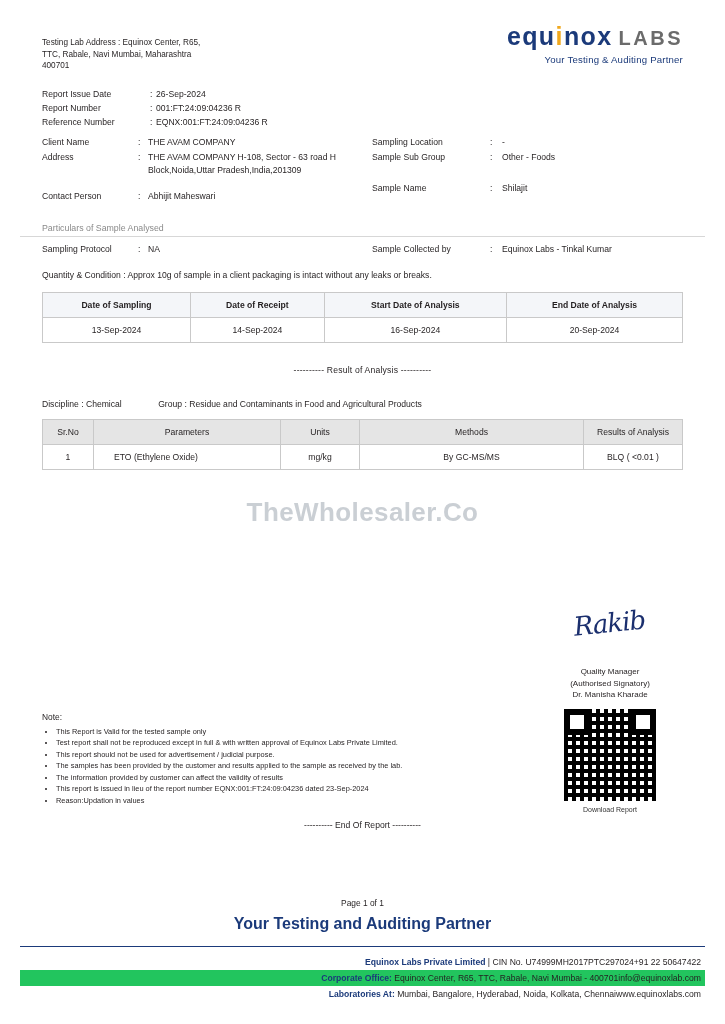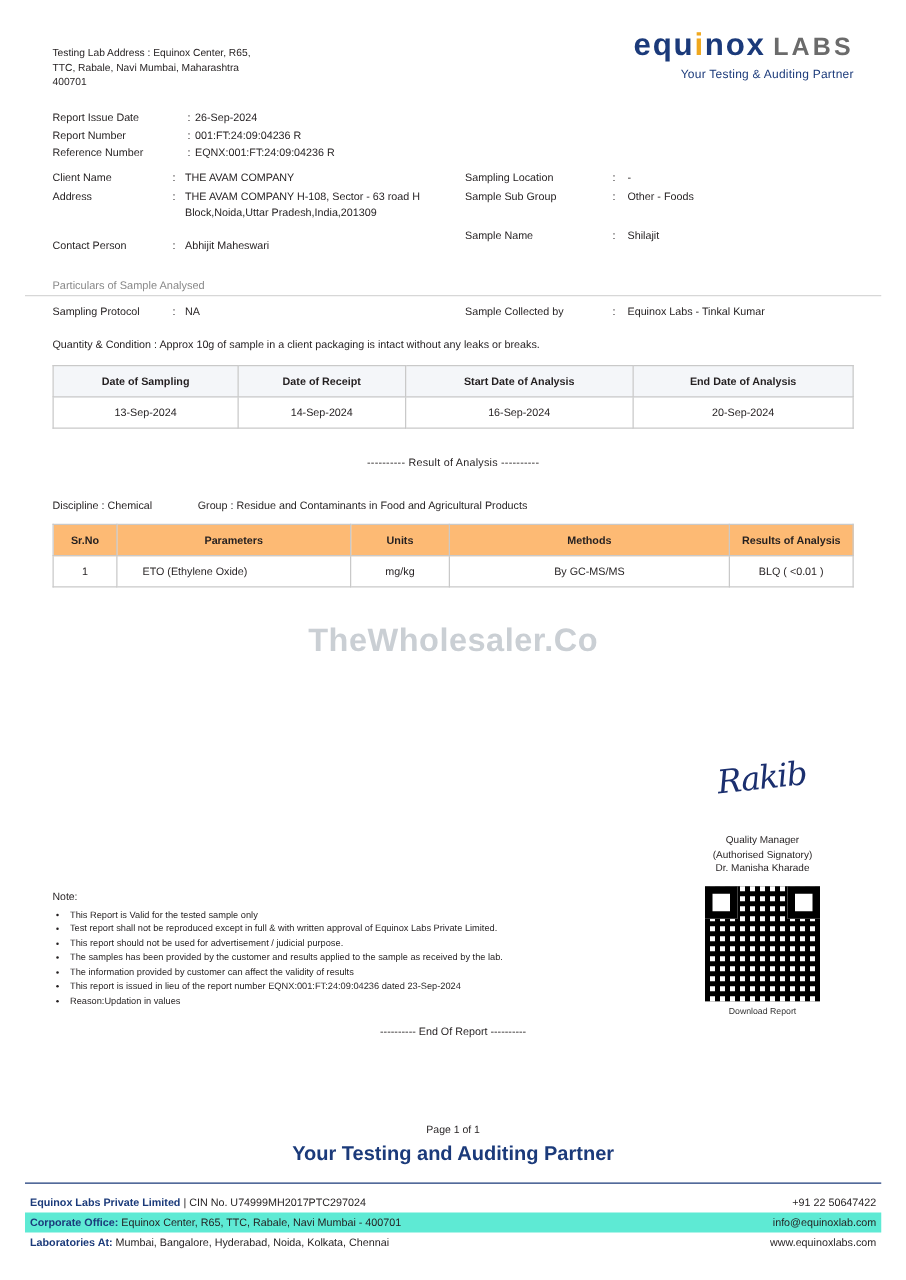--- a/index.html
+++ b/index.html
@@ -161,22 +161,22 @@
     margin: 10px 22px 0 22px;
     border-collapse: collapse;
     font-size: 8.6px;
   }
   table.analysis th, table.analysis td {
     border: 1px solid #c9c9c9;
     padding: 7px 4px;
     text-align: center;
   }
   table.analysis th {
-    background: #fdba74;
-    font-weight: bold;
+    background: #e5e5e5;
+    font-weight: normal;
   }
   table.analysis td.param {
     text-align: left;
     padding-left: 20px;
   }
   .c-sr      { width: 42px; }
   .c-units   { width: 70px; }
   .c-methods { width: 215px; }
   .c-results { width: 90px; }
 
@@ -288,29 +288,28 @@
   .footer {
     position: absolute;
     left: 20px; right: 20px;
     top: 946px;
     border-top: 1.6px solid #1b3a7a;
     padding-top: 7px;
     font-size: 8.6px;
   }
   .footer-row {
     display: flex;
-    justify-content: space-between;
+    justify-content: flex-end;
     align-items: baseline;
     padding: 3px 4px;
-    gap: 11px;
   }
   .footer-row .left { color: #231f20; }
   .footer-row .left b { color: #1b3a7a; }
   .footer-row .right { color: #231f20; }
-  .footer-row.alt { background: #5eead4; }
+  .footer-row.alt { background: #22c55e; }
 </style>
 </head>
 <body>
 
 <div class="page">
 
   <div class="header">
     <div class="lab-address">Testing Lab Address : Equinox Center, R65,
 TTC, Rabale, Navi Mumbai, Maharashtra
 400701</div>

